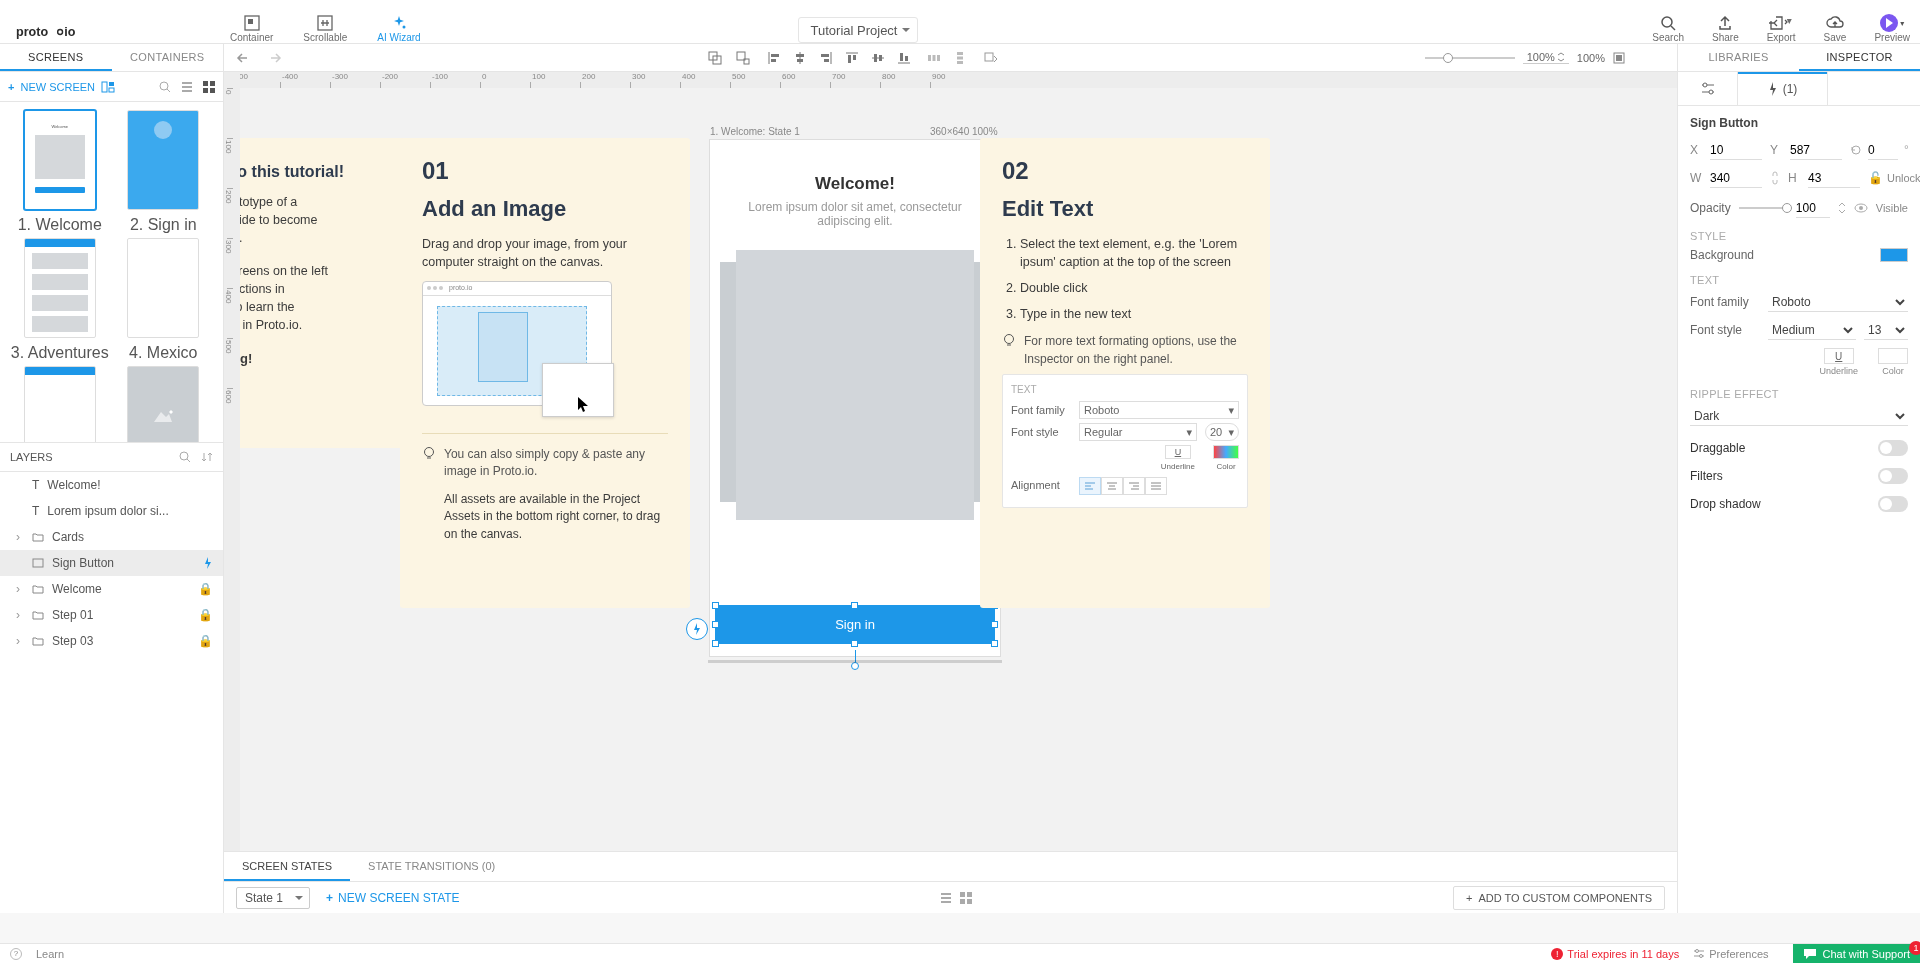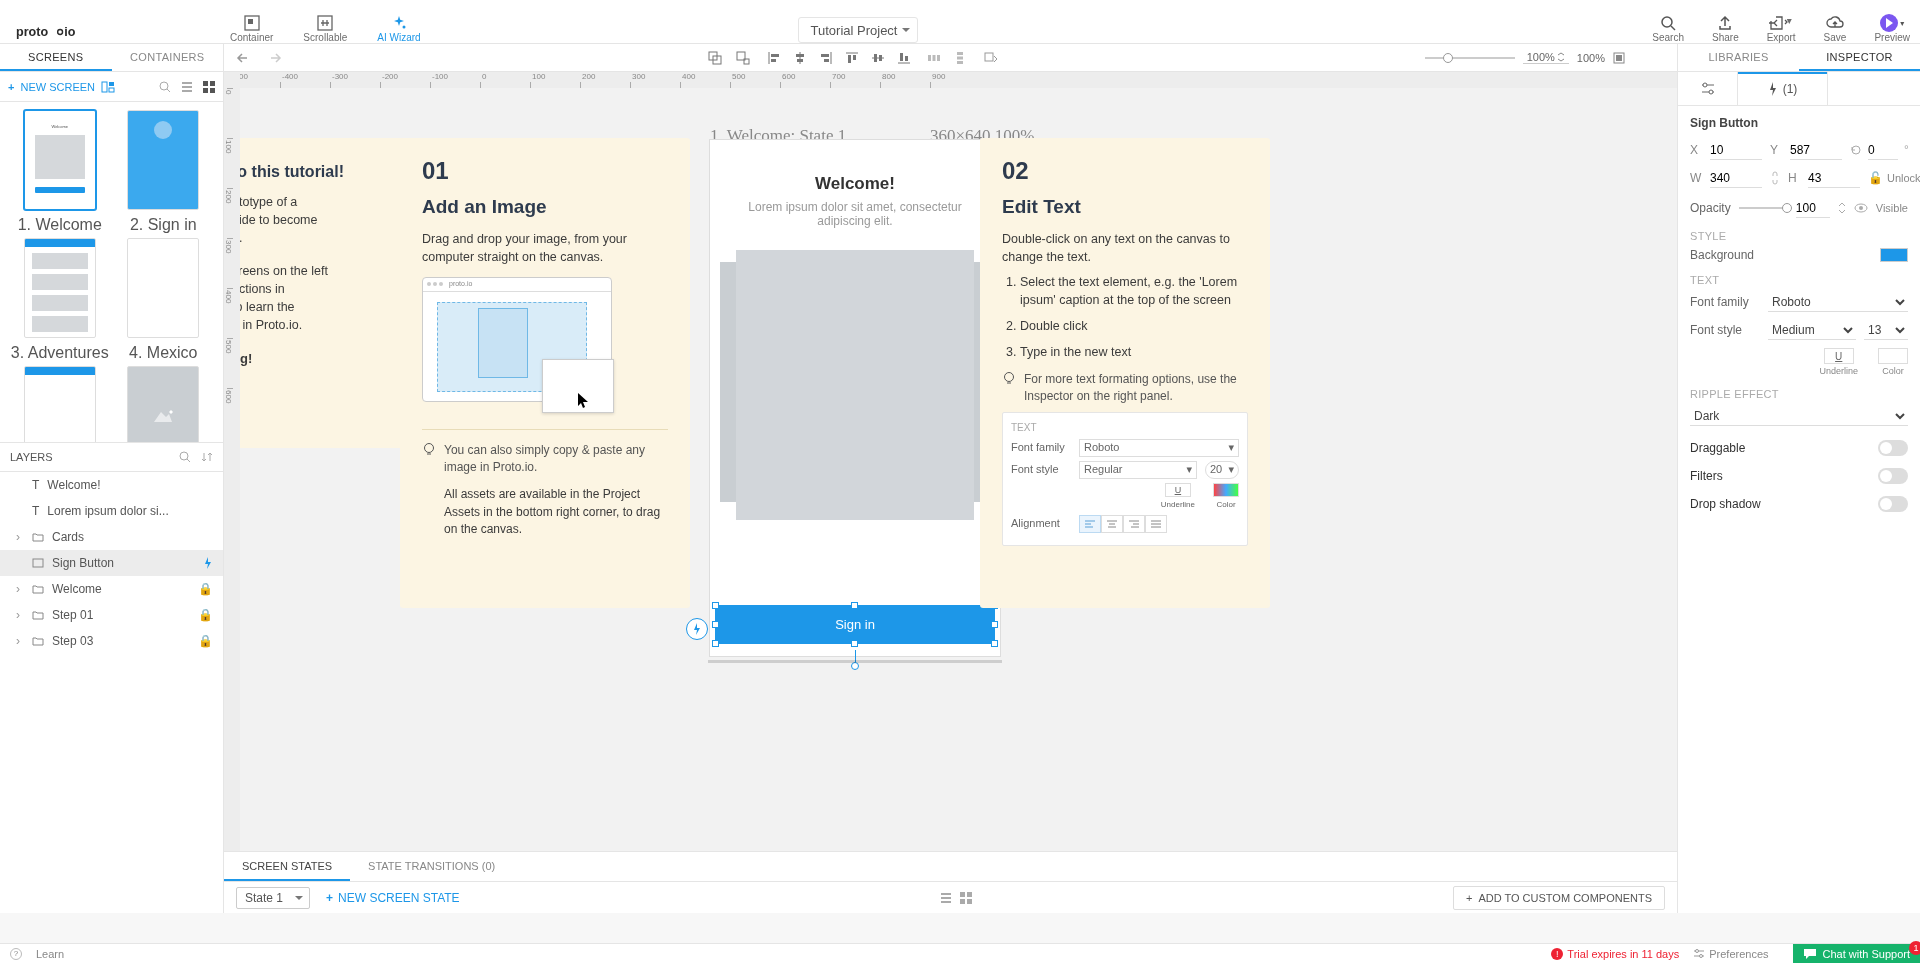--- a/index.html
+++ b/index.html
@@ -76,29 +76,29 @@
 .ruler-h .tick::before{content:"";position:absolute;left:0;bottom:0;width:1px;height:6px;background:#aaa;}
 .ruler-v{position:absolute;left:0;top:16px;bottom:0;width:16px;background:var(--ruler);font-size:8px;color:#888;}
 .ruler-v .tick{height:50px;position:relative;writing-mode:vertical-lr;padding-top:2px;}
 .ruler-v .tick::before{content:"";position:absolute;top:0;right:0;height:1px;width:6px;background:#aaa;}
 .ruler-corner{position:absolute;left:0;top:0;width:16px;height:16px;background:var(--ruler);}
 .canvas{position:absolute;left:16px;top:16px;right:0;bottom:0;overflow:hidden;}
 
 
 .card{position:absolute;background:var(--cream);border-radius:3px;padding:16px 22px;color:#3b3b3b;font-size:13px;line-height:1.45;}
 .card h2{margin:0 0 4px 0;font-size:24px;font-weight:700;color:#2E3B4E;}
-.card h3{margin:0 0 10px 0;font-size:19px;font-weight:700;color:#2E3B4E;}
+.card h3{margin:0 0 10px 0;font-size:22px;font-weight:700;color:#2E3B4E;}
 .card.intro{left:-20px;top:50px;width:200px;height:310px;padding-left:12px;}
 .card.step1{left:160px;top:50px;width:290px;height:470px;}
 .card.step2{left:740px;top:50px;width:290px;height:470px;}
 .tip{display:flex;gap:8px;font-size:12px;color:#555;}
 .tip .bulb{flex:none;width:14px;height:14px;}
 
 
-.artboard-label{position:absolute;font-size:17px;color:#888;font-family:Liberation Serif, serif;}
+.artboard-label{position:absolute;font-size:10px;color:#888;}
 .artboard{position:absolute;background:#fff;box-shadow:0 0 0 1px #ddd;}
 .art-img{background:#C9CED2;}
 .signin{position:absolute;background:var(--blue);color:#fff;display:flex;align-items:center;justify-content:center;font-size:13px;}
 .sel-handles .h{position:absolute;width:7px;height:7px;background:#fff;border:1px solid var(--blue);}
 .interaction-badge{position:absolute;width:22px;height:22px;border-radius:50%;border:1px solid var(--blue);background:#fff;display:flex;align-items:center;justify-content:center;color:var(--blue);font-size:12px;}
 
 
 .states{height:30px;background:#fff;border-top:1px solid var(--grey-border);display:flex;align-items:stretch;}
 .states .tabs{display:flex;}
 .states .tab2{padding:0 18px;display:flex;align-items:center;font-size:11px;color:#888;border-bottom:2px solid transparent;cursor:pointer;text-align:center;}
@@ -649,21 +649,20 @@
             <svg width="10" height="12">
               <path d="M5 0L2 7h3l-1 5 4-7H5z" fill="currentColor"></path>
             </svg>
           </div>
 
         <div style="position:absolute;left:468px;top:572px;width:294px;height:3px;background:rgba(0,0,0,.15);"></div>
 
         <div class="card step2">
           <h2>02</h2>
           <h3>Edit Text</h3>
-          <div style="font-size:12.5px;">Double-click on any text on the canvas to change the text.</div>
           <ol class="steps">
             <li>Select the text element, e.g. the 'Lorem ipsum' caption at the top of the screen</li>
             <li>Double click</li>
             <li>Type in the new text</li>
           </ol>
           <div class="tip">
             <span class="bulb">
                 <svg width="14" height="14">
                   <circle cx="7" cy="6" r="4.5" fill="none" stroke="#555"></circle>
                   <line x1="5" y1="12" x2="9" y2="12" stroke="#555"></line>

